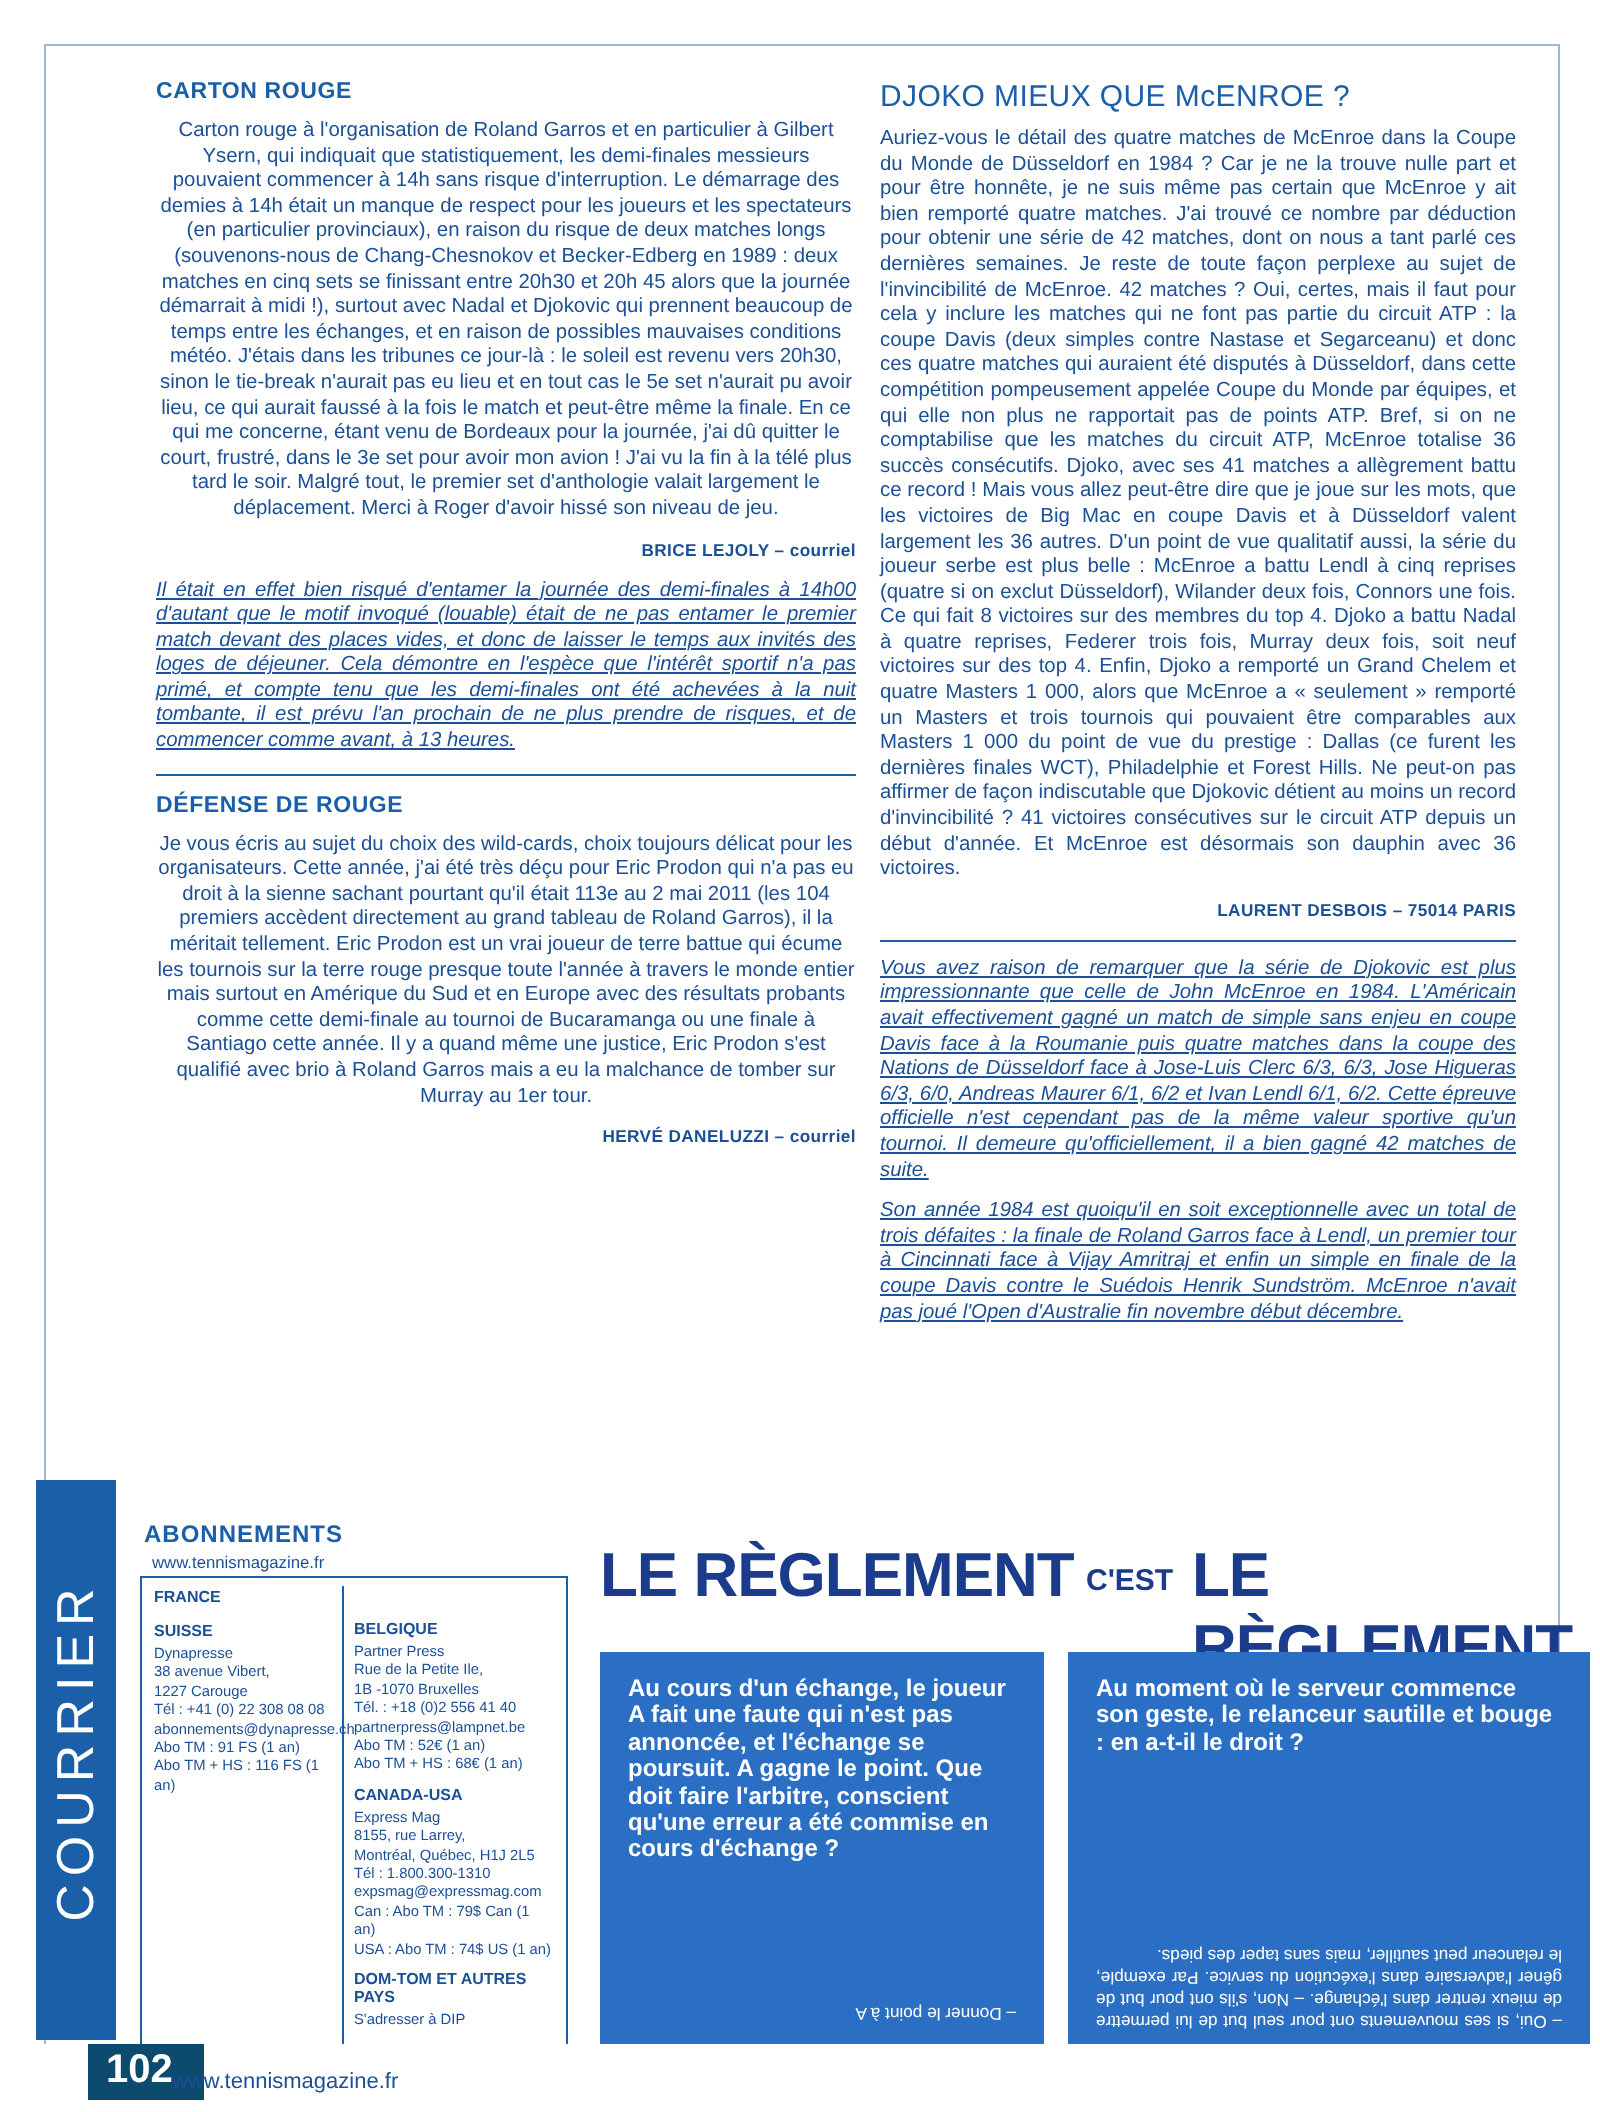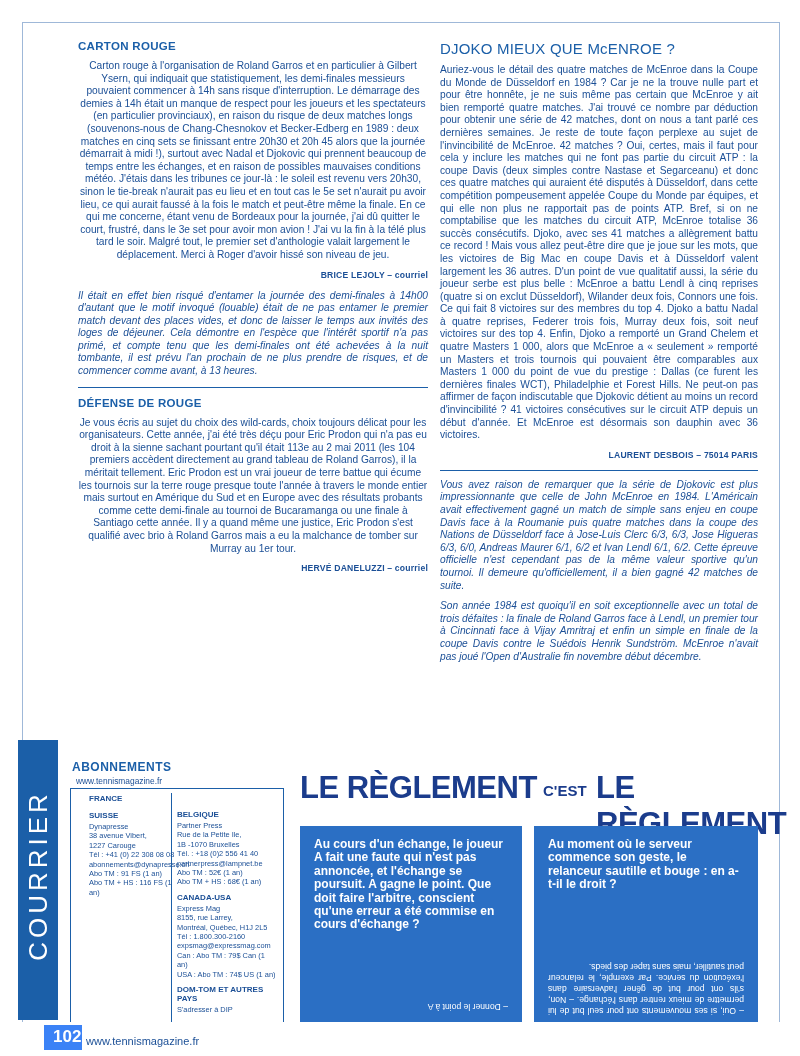--- a/index.html
+++ b/index.html
@@ -38,38 +38,38 @@
     font-size:10.2px;line-height:12.6px;color:#1b4f96;margin:0 0 8px 0;
     text-align:justify;
   }
   p.body.center{text-align:center;}
   p.sign{
     font-size:8.6px;font-weight:bold;color:#1b4f96;text-align:right;margin:2px 0 10px 0;
     letter-spacing:.2px;
   }
   p.reply{
     font-size:10.2px;line-height:12.6px;color:#1b4f96;margin:0 0 8px 0;
-    text-align:justify;font-style:italic;
+    text-align:justify;font-style:italic;text-decoration:underline;
   }
   hr.rule{border:none;border-top:1px solid #1b5fa8;margin:9px 0 9px 0;}
   hr.rule.short{margin:6px 0 8px 0;}
 
   
   .abo-label{
     position:absolute;left:72px;top:760px;width:180px;
     font-size:12px;font-weight:bold;color:#1b5fa8;letter-spacing:.5px;
   }
   .abo-url{
     position:absolute;left:76px;top:776px;font-size:8.4px;color:#1b4f96;
   }
   .abo-box{
     position:absolute;left:70px;top:788px;width:212px;height:240px;
     border:1px solid #1b5fa8;
   }
-  .abo-box .colA{position:absolute;left:18px;top:5px;width:92px;}
+  .abo-box .colA{position:absolute;left:6px;top:5px;width:92px;}
   .abo-box .colB{position:absolute;left:106px;top:21px;width:100px;}
   .abo-box .divider{position:absolute;left:100px;top:4px;bottom:4px;width:1px;background:#1b5fa8;}
   .abo-h{font-size:8px;font-weight:bold;color:#1b4f96;margin:0 0 2px 0;}
   .abo-l{font-size:7.4px;line-height:9.4px;color:#1b4f96;margin:0;}
   .abo-sp{height:6px;}
 
   
   .reg-banner{
     position:absolute;left:300px;top:770px;width:460px;height:42px;
   }
@@ -83,38 +83,38 @@
   .reg-banner .t3{
     position:absolute;left:296px;top:0;font-size:31px;font-weight:bold;color:#1b3c8c;
     letter-spacing:-0.5px;
   }
 
   
   .quiz{
     position:absolute;top:826px;height:200px;background:#2b6fc4;color:#ffffff;
   }
   .quiz.q1{left:300px;width:222px;}
-  .quiz.q2{left:534px;width:224px;}
+  .quiz.q2{left:534px;width:261px;}
   .quiz p.q{
     margin:12px 14px 0 14px;font-size:12px;line-height:13.4px;font-weight:bold;
   }
   .quiz p.a{
     position:absolute;left:14px;right:14px;bottom:10px;
     font-size:8.6px;line-height:11px;margin:0;
     transform:rotate(180deg);text-align:justify;
   }
   .quiz p.a.single{bottom:14px;}
 
   
   .footer{
     position:absolute;left:0;bottom:0;width:800px;height:34px;background:#ffffff;
   }
   .pagenum{
-    position:absolute;left:44px;bottom:6px;background:#3b82f6;color:#fff;
-    font-size:17px;font-weight:bold;padding:2px 1px 3px 9px;
+    position:absolute;left:44px;bottom:6px;background:#0c4a6e;color:#fff;
+    font-size:20px;font-weight:bold;padding:2px 16px 3px 9px;
   }
   .footurl{
     position:absolute;left:86px;bottom:9px;font-size:11px;color:#1b4f96;
   }
   .frame{
     position:absolute;left:22px;top:22px;width:756px;height:1012px;
     border:1px solid #9fb8d8;pointer-events:none;
   }
 </style>
 </head>
@@ -172,21 +172,21 @@
 1B -1070 Bruxelles
 Tél. : +18 (0)2 556 41 40
 partnerpress@lampnet.be
 Abo TM : 52€ (1 an)
 Abo TM + HS : 68€ (1 an)</p>
       <div class="abo-sp"></div>
       <p class="abo-h">CANADA-USA</p>
       <p class="abo-l" style="white-space:pre-line">Express Mag
 8155, rue Larrey,
 Montréal, Québec, H1J 2L5
-Tél : 1.800.300-2160
+Tél : 1.800.300-1310
 expsmag@expressmag.com
 Can : Abo TM : 79$ Can (1 an)
 USA : Abo TM : 74$ US (1 an)</p>
       <div class="abo-sp"></div>
       <p class="abo-h">DOM-TOM ET AUTRES PAYS</p>
       <p class="abo-l" style="white-space:pre-line">S'adresser à DIP</p>
     </div>
   </div>
 
   <div class="reg-banner">

